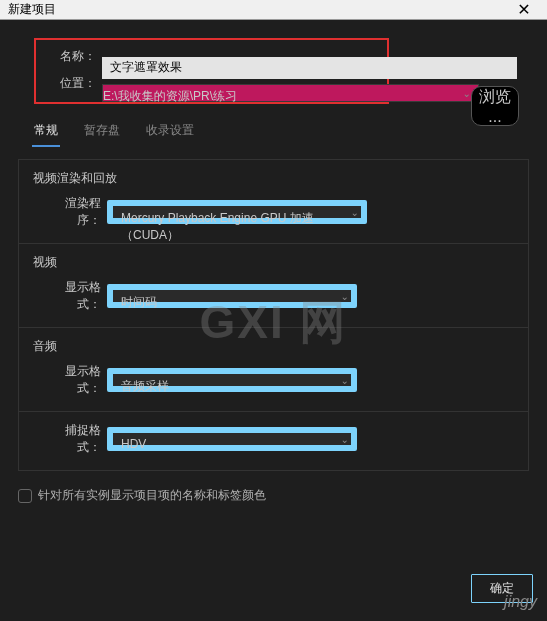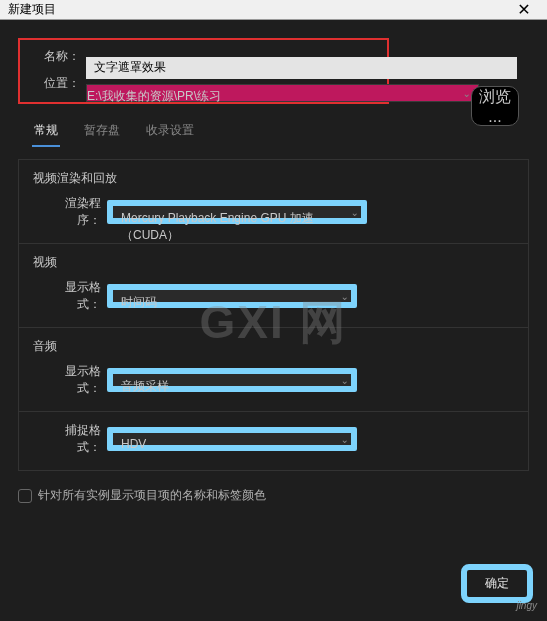--- a/index.html
+++ b/index.html
@@ -33,21 +33,21 @@
       height: calc(100% - 28px);
       position: relative;
     }
     .top-section {
       padding: 8px 4px 8px 4px;
       position: relative;
     }
     .red-highlight {
       border: 2px solid #e03030;
       padding: 8px 10px 10px 10px;
-      margin-left: 0;
+      margin-left: 16px;
       margin-right: 140px;
     }
     .form-row {
       display: flex;
       align-items: center;
       margin-bottom: 10px;
     }
     .form-row:last-child { margin-bottom: 0; }
     .form-label {
       width: 56px;
@@ -211,32 +211,32 @@
       font-family: Arial, sans-serif;
       margin-top: -6px;
     }
     .footer {
       position: absolute;
       bottom: 10px;
       right: 14px;
     }
     .ok-btn {
       background: transparent;
-      border: 6px solid #7dd3fc;
+      border: 1px solid #7dd3fc;
       color: #e0e0e0;
       padding: 5px 18px;
-      border-radius: 8px;
+      border-radius: 1px;
       font-size: 12px;
       cursor: pointer;
     }
     .jingy {
       position: absolute;
       bottom: 2px;
       right: 10px;
-      font-size: 10px;
+      font-size: 16px;
       font-style: italic;
       color: #888;
     }
   </style>
 </head>
 <body>
 
 <div class="titlebar">
   <span class="title">新建项目</span>
   <div class="close-btn">

